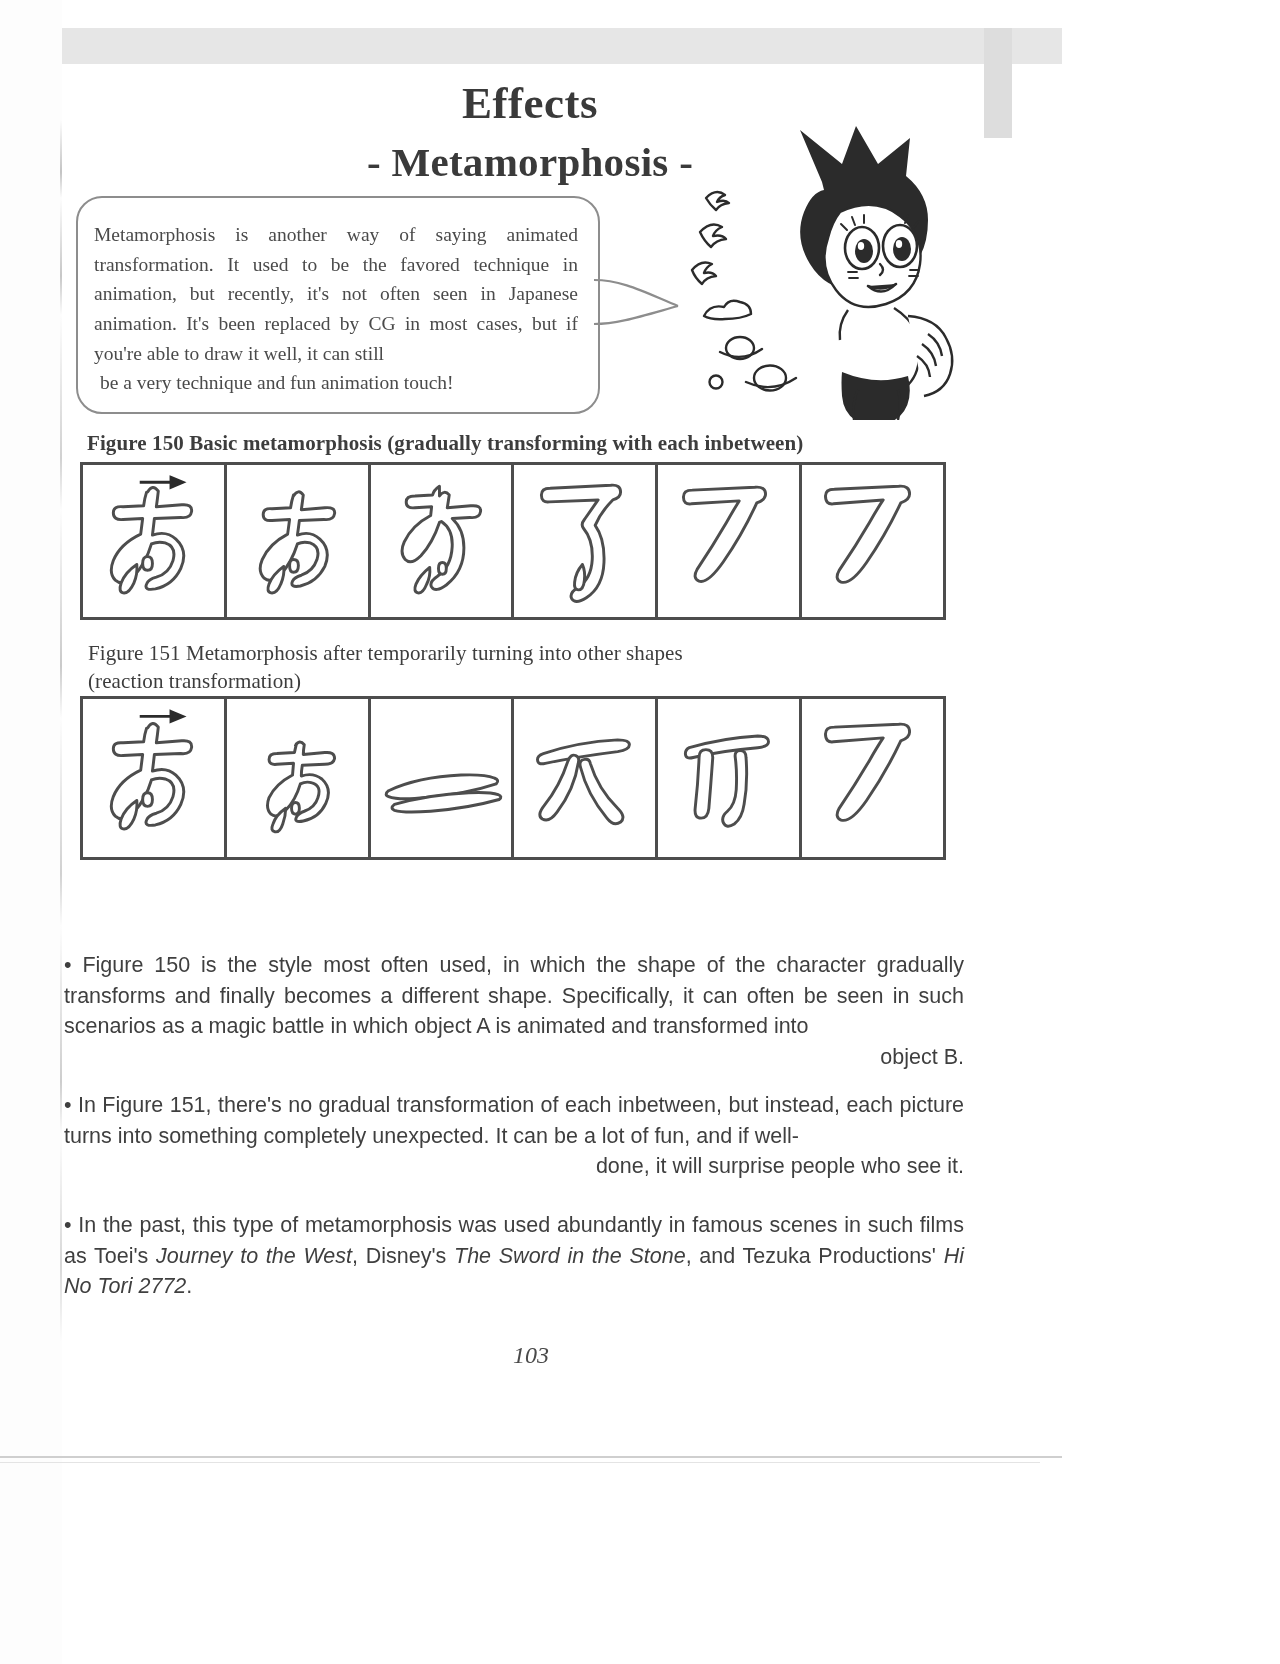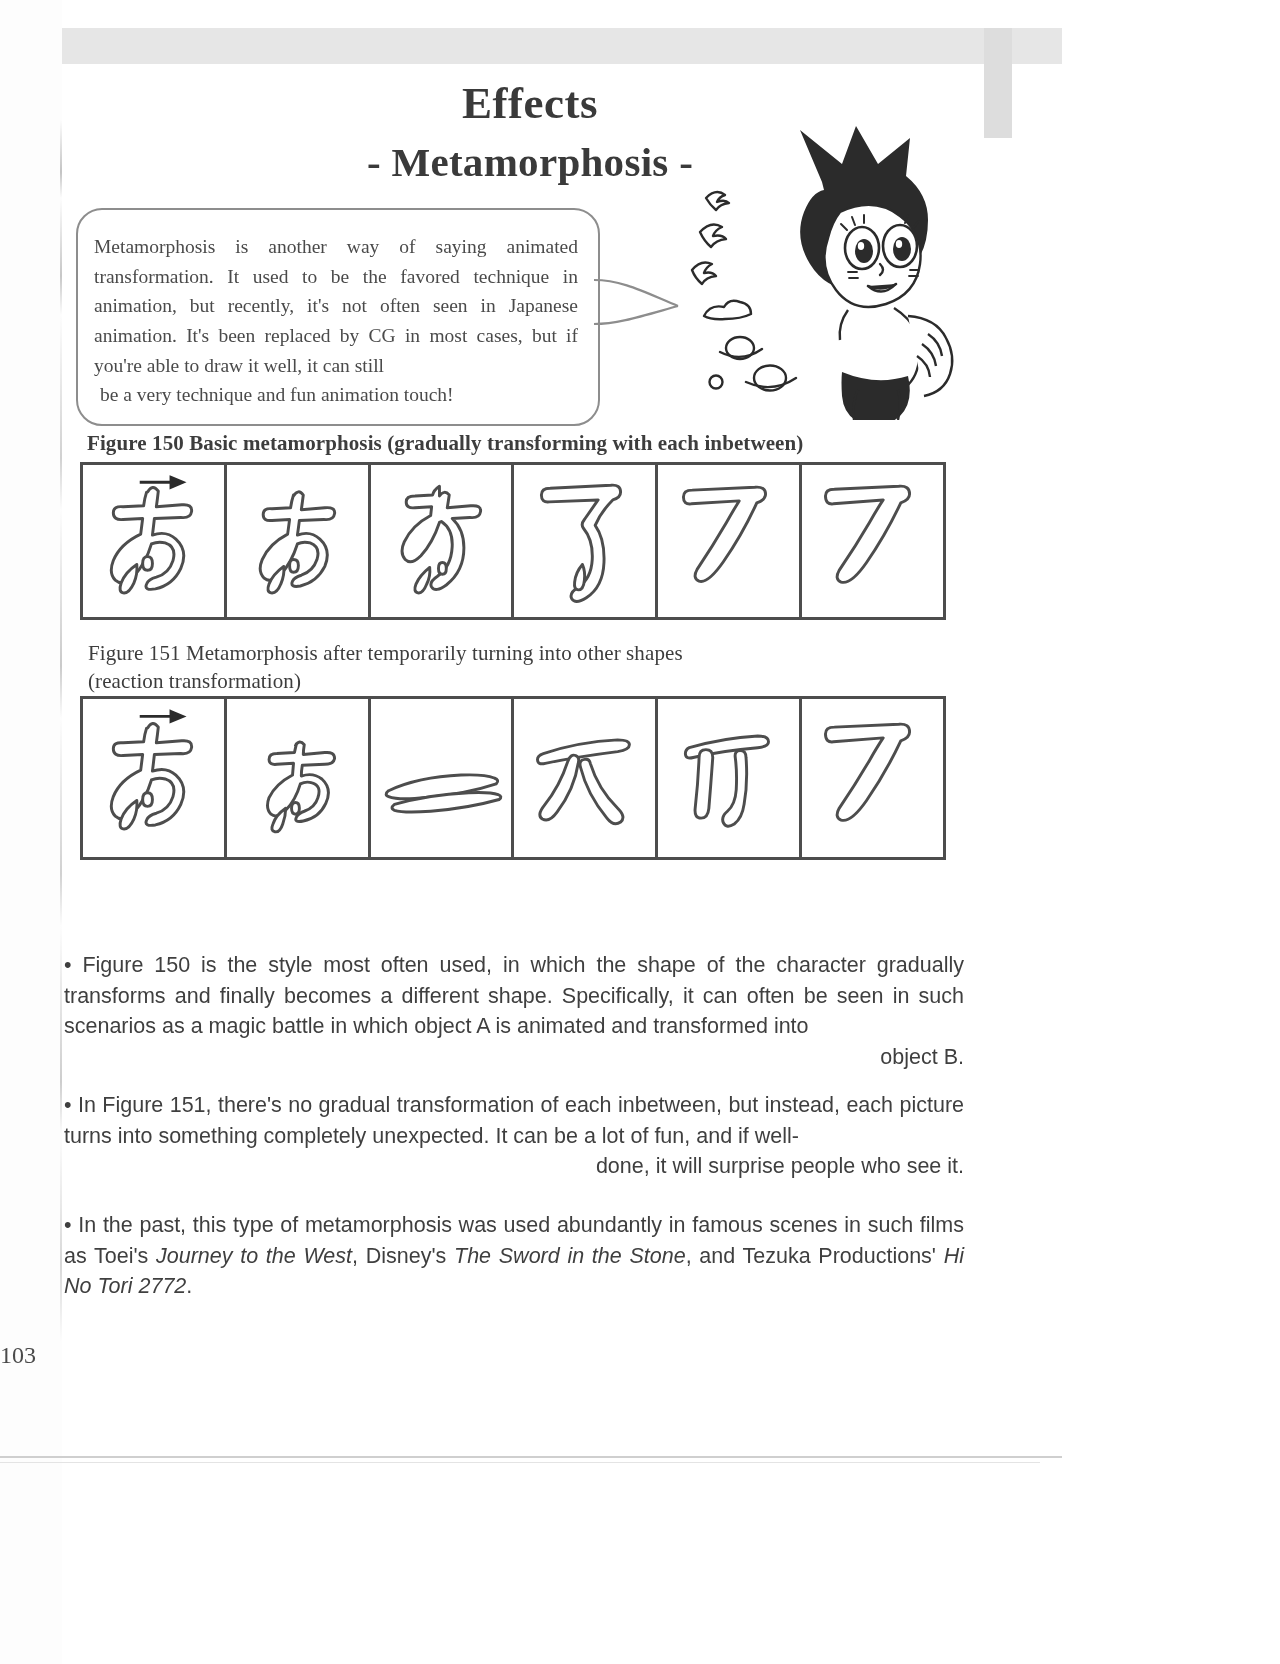--- a/index.html
+++ b/index.html
@@ -104,21 +104,21 @@
     font-weight: bold;
     font-size: 41px;
     color: #3a3a3a;
     margin-top: 10px;
     letter-spacing: .3px;
   }
 
   
   #speech-bubble {
     position: absolute;
-    left: 76px; top: 208px;
+    left: 76px; top: 196px;
     width: 524px; height: 218px;
     border: 2px solid #8d8d8d;
     border-radius: 26px;
     background: #ffffff;
     box-sizing: border-box;
   }
   #speech-bubble .bubble-text {
     padding: 22px 20px 0 16px;
     font-family: "Liberation Serif", serif;
     font-size: 19.5px;
@@ -199,21 +199,23 @@
   #par-1 { top: 950px; }
   #par-2 { top: 1090px; }
   #par-3 { top: 1210px; }
   .body-par i { font-style: italic; }
 
   
   #page-number {
     position: absolute;
     left: 0; top: 1342px;
     width: 1062px;
+    text-align: center;
     font-family: "Liberation Serif", serif;
+    font-style: italic;
     font-size: 24px;
     color: #4a4a4a;
   }
 </style>
 </head>
 <body>
 
 <div id="scan-page">
 
   <div class="scan-edge-left"></div>

